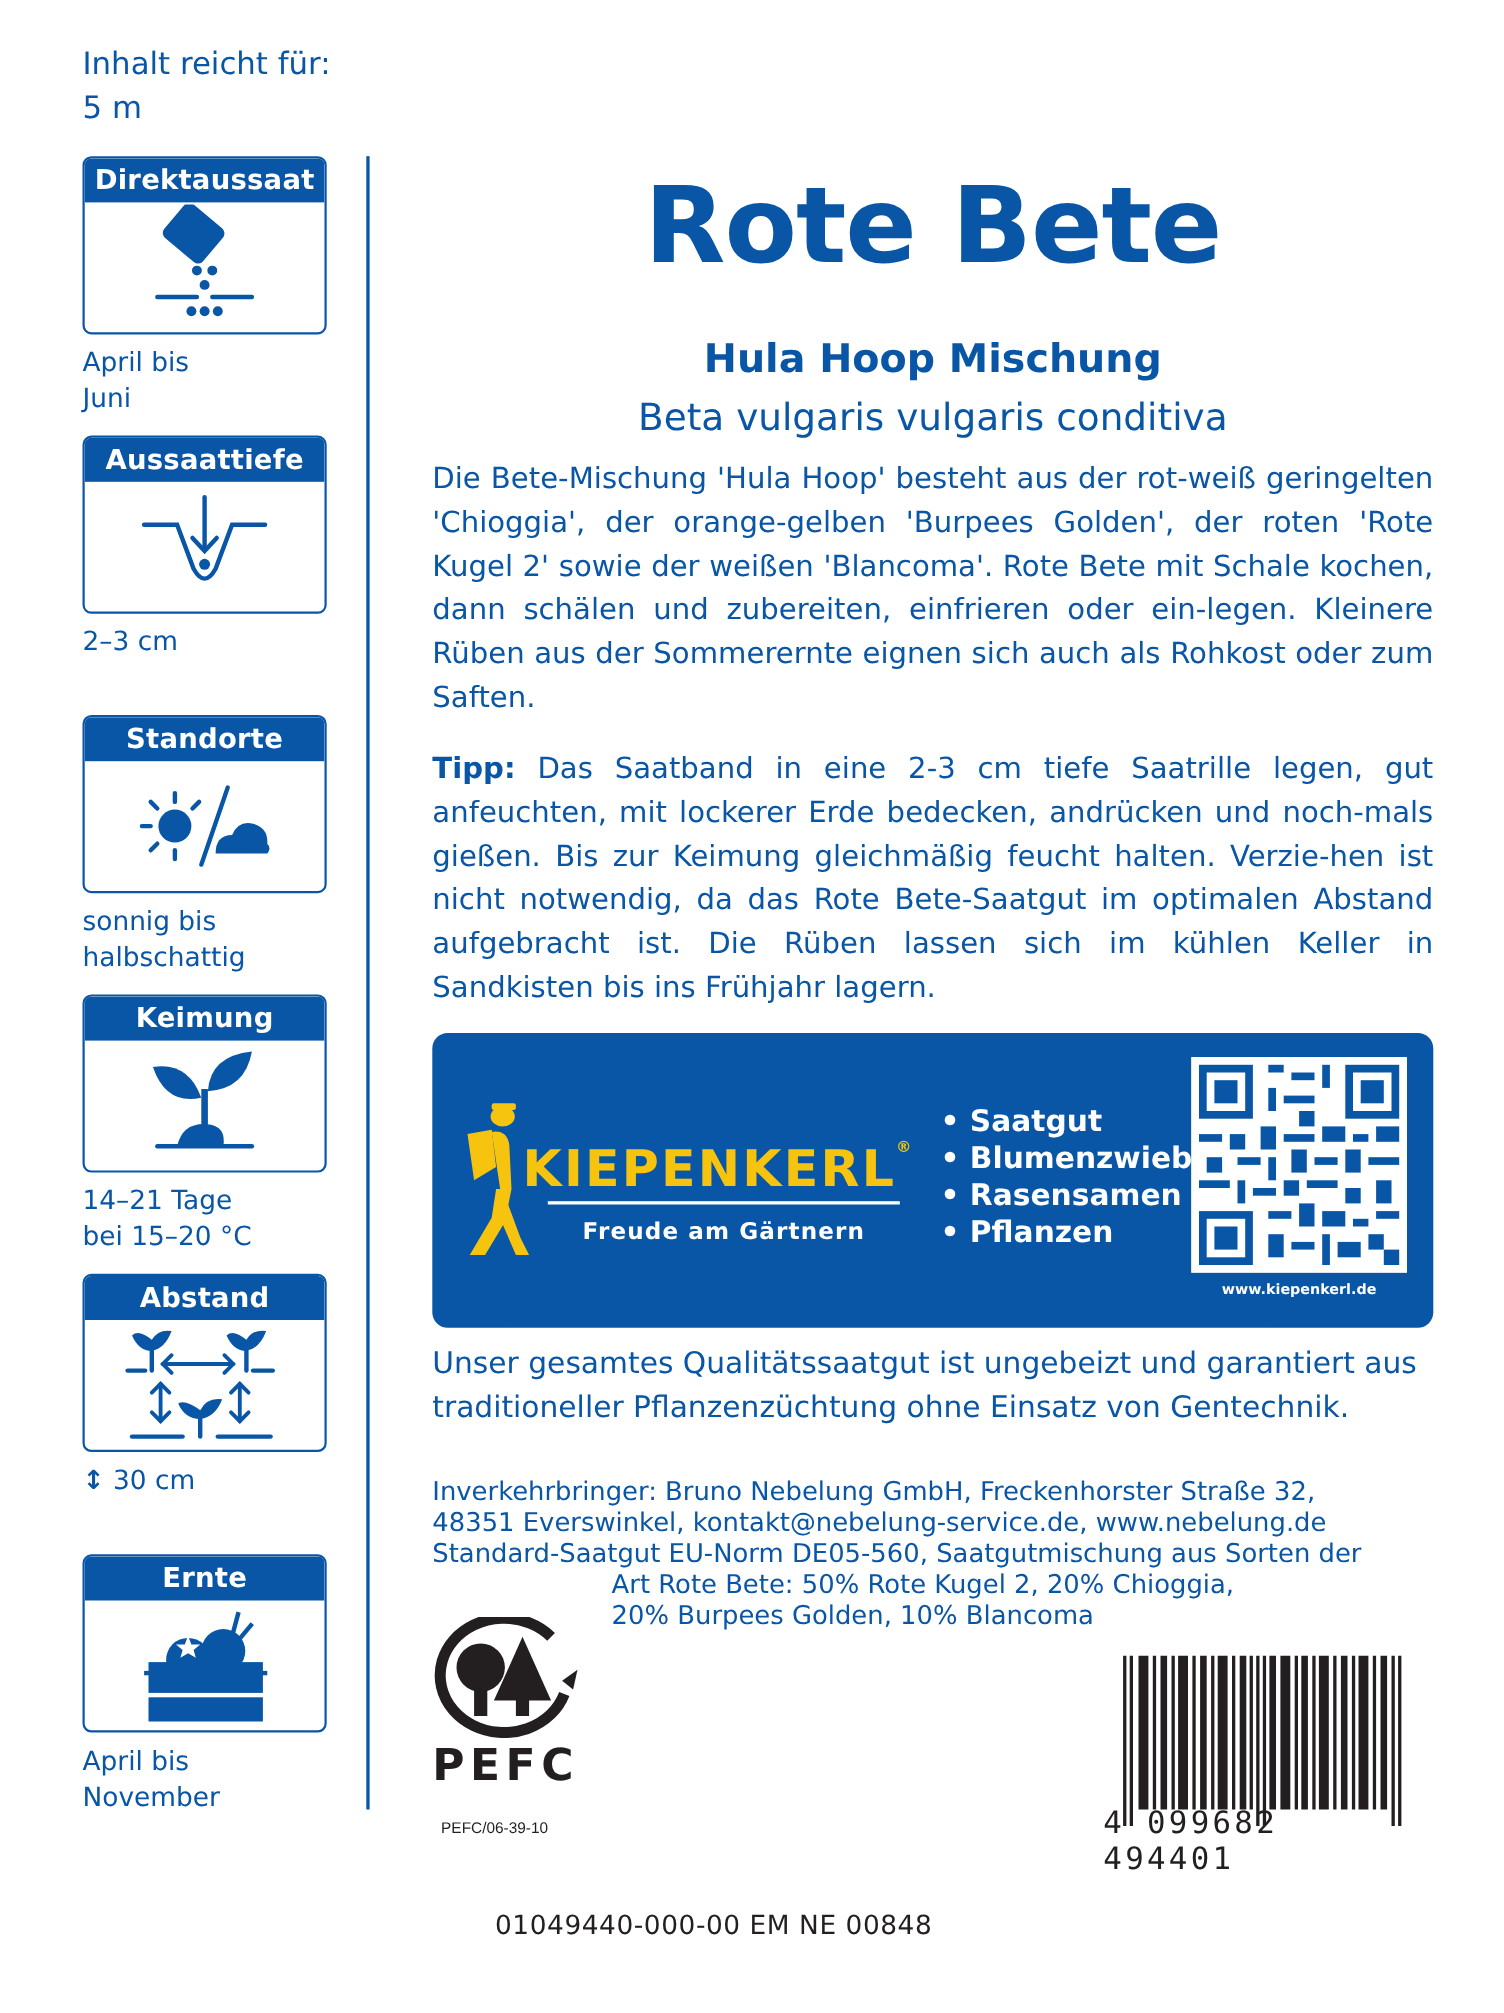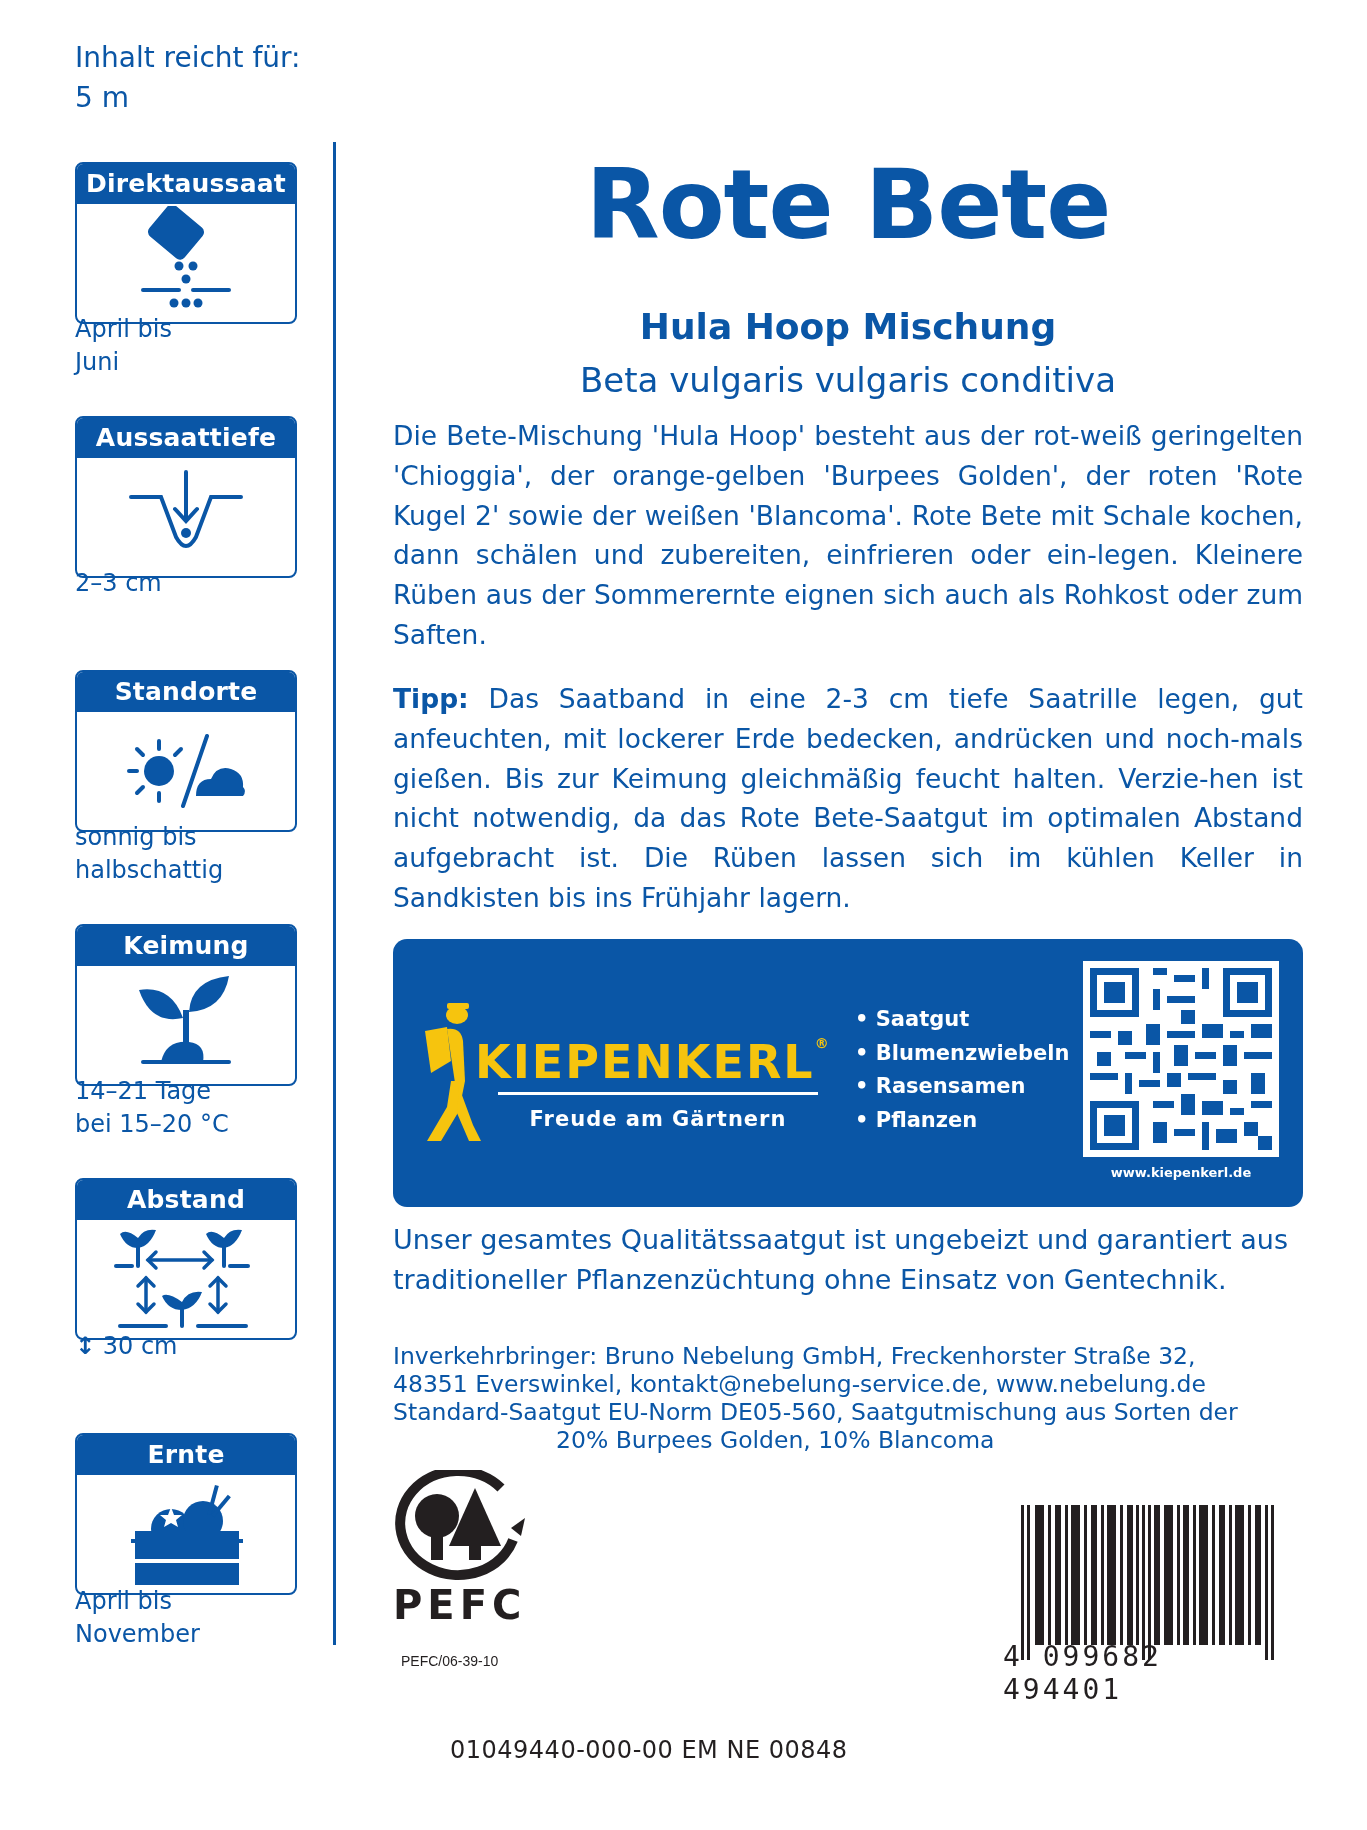--- a/index.html
+++ b/index.html
@@ -1,34 +1,34 @@
 <!DOCTYPE html>
 <html><head>
 <meta charset="utf-8">
 <style>
   html,body{margin:0;padding:0;background:#fff;}
   body{width:1367px;height:1830px;position:relative;overflow:hidden;font-family:"DejaVu Sans","Liberation Sans",sans-serif;color:#0a56a6;}
   .abs{position:absolute;}
   .inhalt{left:75px;top:38px;font-size:28px;line-height:40px;color:#0a56a6;}
   .vline{left:333px;top:142px;width:3px;height:1503px;background:#0a56a6;}
-  .ibox{position:absolute;left:75px;width:222px;height:162px;border:2px solid #0a56a6;border-radius:8px;box-sizing:border-box;overflow:hidden;background:#fff;margin-top:20px;}
+  .ibox{position:absolute;left:75px;width:222px;height:162px;border:2px solid #0a56a6;border-radius:8px;box-sizing:border-box;overflow:hidden;background:#fff;}
   .ibox .hdr{height:40px;background:#0a56a6;color:#fff;font-weight:bold;font-size:25px;line-height:40px;text-align:center;letter-spacing:0.2px;}
   .ibox .ic{position:absolute;left:0;right:0;top:40px;bottom:0;display:flex;align-items:center;justify-content:center;}
   .cap{position:absolute;left:75px;width:222px;text-align:left;font-size:24px;line-height:33px;color:#0a56a6;}
   .title{left:393px;width:910px;top:150px;text-align:center;font-size:96px;font-weight:bold;line-height:110px;color:#0a56a6;letter-spacing:-1px;}
   .subtitle{left:393px;width:910px;top:305px;text-align:center;font-size:36px;font-weight:bold;line-height:44px;}
   .latin{left:393px;width:910px;top:358px;text-align:center;font-size:34px;line-height:44px;}
   .para{left:393px;width:910px;font-size:26.5px;line-height:39.8px;text-align:justify;color:#0a56a6;}
   .para b{font-weight:bold;margin-top:16px;}
   .banner{left:393px;top:939px;width:910px;height:268px;background:#0a56a6;border-radius:14px;}
   .kp-word{position:absolute;left:82px;top:96px;font-size:46px;font-weight:bold;color:#f6c40e;letter-spacing:2px;}
   .kp-reg{font-size:14px;vertical-align:top;}
   .kp-line{position:absolute;left:105px;top:153px;width:320px;height:3px;background:#fff;}
   .kp-slogan{position:absolute;left:105px;top:168px;width:320px;text-align:center;font-size:21px;font-weight:bold;color:#fff;letter-spacing:1px;}
-  .kp-list{position:absolute;left:462px;top:64px;margin:0;padding:0;list-style:none;color:#fff;font-weight:bold;font-size:21px;line-height:33.5px;}
+  .kp-list{position:absolute;left:462px;top:64px;margin:0;padding:0;list-style:none;color:#fff;font-weight:bold;font-size:27px;line-height:33.5px;}
   .kp-list li::before{content:"• ";}
   .qr{position:absolute;left:690px;top:22px;width:196px;height:196px;background:#fff;}
   .kp-url{position:absolute;left:690px;top:226px;width:196px;text-align:center;color:#fff;font-size:13px;font-weight:bold;}
   .quality{left:393px;width:910px;top:1220px;font-size:27px;line-height:40px;}
   .legal{left:393px;width:910px;top:1342px;font-size:23.5px;line-height:28px;}
   .legal .ind{padding-left:163px;display:block;}
   .pefc{left:393px;top:1470px;width:140px;height:200px;}
   .pefc-code{position:absolute;left:8px;top:160px;font-size:14px;color:#231f20;font-family:"Liberation Sans",sans-serif;margin-top:23px;}
   .barcode{left:1003px;top:1505px;width:282px;height:145px;}
   .barnum{position:absolute;left:0;top:140px;width:282px;font-family:"DejaVu Sans Mono",monospace;font-size:28px;color:#231f20;letter-spacing:3px;}
@@ -273,20 +273,21 @@
   </div>
   <div class="kp-url">www.kiepenkerl.de</div>
 </div>
 
 <div class="abs quality">Unser gesamtes Qualitätssaatgut ist ungebeizt und garantiert aus traditioneller Pflanzenzüchtung ohne Einsatz von Gentechnik.</div>
 
 <div class="abs legal">
   <span style="display:block">Inverkehrbringer: Bruno Nebelung GmbH, Freckenhorster Straße 32,</span>
   <span style="display:block">48351 Everswinkel, kontakt@nebelung-service.de, www.nebelung.de</span>
   <span style="display:block">Standard-Saatgut EU-Norm DE05-560, Saatgutmischung aus Sorten der</span>
+  <span class="ind">Art Rote Bete: 50% Rote Kugel 2, 20% Chioggia,</span>
   <span class="ind">20% Burpees Golden, 10% Blancoma</span>
 </div>
 
 <div class="abs pefc">
   <svg width="140" height="115" viewBox="0 0 140 115">
     <path d="M108 18 A58 52 0 1 0 120 70" fill="none" stroke="#231f20" stroke-width="10"></path>
     <polygon points="118,58 132,48 128,66" fill="#231f20"></polygon>
     <circle cx="44" cy="46" r="22" fill="#231f20"></circle>
       <rect x="38" y="60" width="12" height="30" fill="#231f20"></rect>
     <polygon points="82,18 108,76 56,76" fill="#231f20"></polygon>

